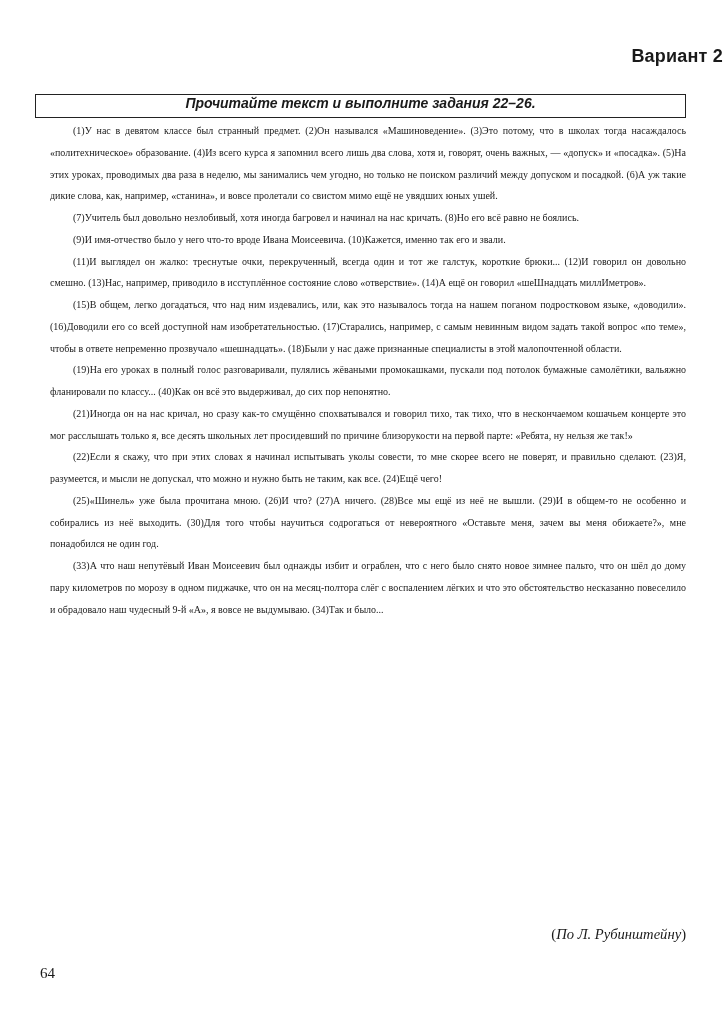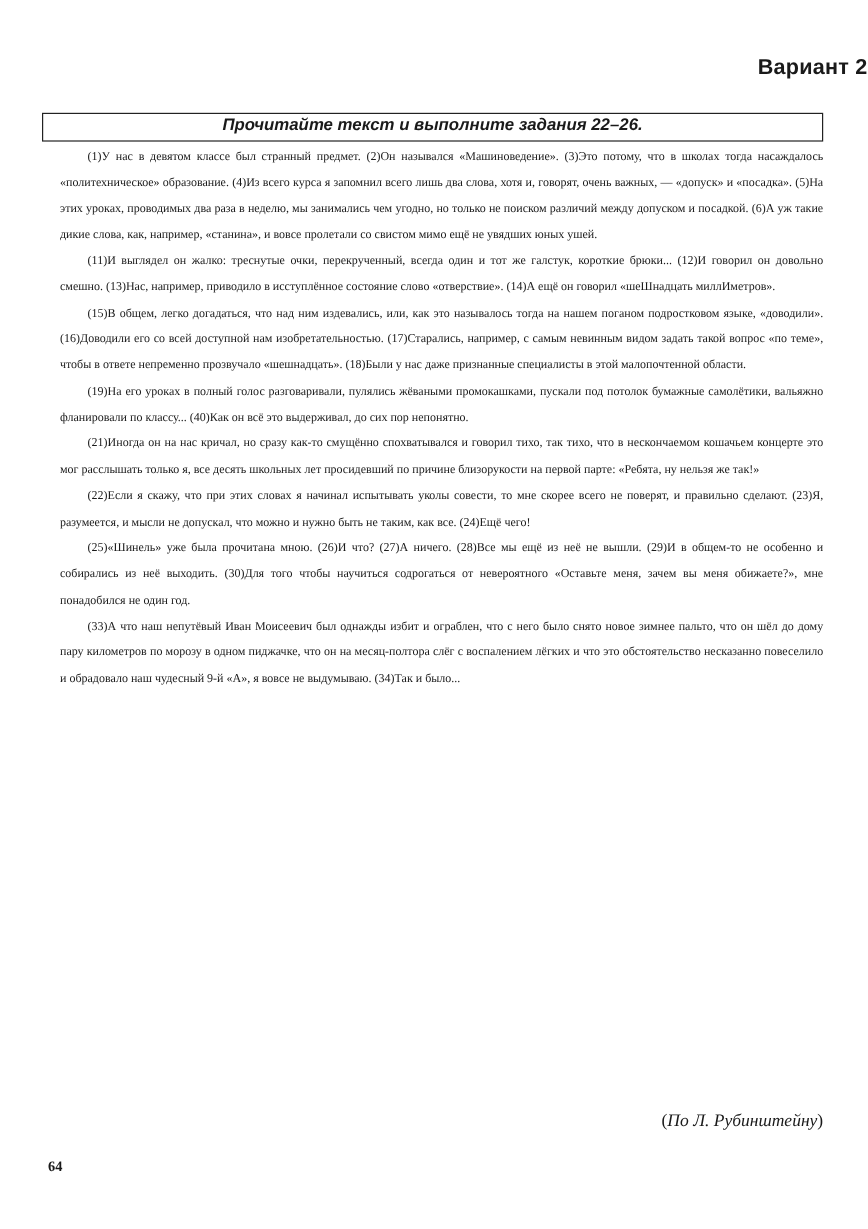--- a/index.html
+++ b/index.html
@@ -27,34 +27,36 @@
     text-align: justify; hyphens: manual;
   }
   .text-body p { margin: 0; text-indent: 23px; }
   .source {
     position: absolute; right: 37px; top: 926px;
     font-family: "Liberation Serif", serif; font-size: 14.6px; font-style: italic; margin-left: 34px;
   }
   .source .paren { font-style: normal; }
   .page-number {
     position: absolute; left: 40px; top: 965px;
-    font-family: "Liberation Serif", serif; font-weight: bold; font-size: 12px;
+    font-family: "Liberation Serif", serif; font-weight: normal; font-size: 15px;
   }
 </style>
 </head>
 <body>
 
 <div class="page-title">Вариант 2</div>
 
 <div class="task-box">
   <span>Прочитайте текст и выполните задания 22–26.</span>
 </div>
 
 <div class="text-body">
   <p>(1)У нас в девятом классе был странный предмет. (2)Он назывался «Машиноведение». (3)Это потому, что в школах тогда насаждалось «политехническое» образование. (4)Из всего курса я запомнил всего лишь два слова, хотя и, говорят, очень важных, — «допуск» и «посадка». (5)На этих уроках, проводимых два раза в неделю, мы занимались чем угодно, но только не поиском различий между допуском и посадкой. (6)А уж такие дикие слова, как, например, «станина», и вовсе пролетали со свистом мимо ещё не увядших юных ушей.</p>
+  <p>(7)Учитель был довольно незлобивый, хотя иногда багровел и начинал на нас кричать. (8)Но его всё равно не боялись.</p>
+  <p>(9)И имя-отчество было у него что-то вроде Ивана Моисеевича. (10)Кажется, именно так его и звали.</p>
   <p>(11)И выглядел он жалко: треснутые очки, перекрученный, всегда один и тот же галстук, короткие брюки... (12)И говорил он довольно смешно. (13)Нас, например, приводило в исступлённое состояние слово «отверствие». (14)А ещё он говорил «шеШнадцать миллИметров».</p>
   <p>(15)В общем, легко догадаться, что над ним издевались, или, как это называлось тогда на нашем поганом подростковом языке, «доводили». (16)Доводили его со всей доступной нам изобретательностью. (17)Старались, например, с самым невинным видом задать такой вопрос «по теме», чтобы в ответе непременно прозвучало «шешнадцать». (18)Были у нас даже признанные специалисты в этой малопочтенной области.</p>
   <p>(19)На его уроках в полный голос разговаривали, пулялись жёваными промокашками, пускали под потолок бумажные самолётики, вальяжно фланировали по классу... (40)Как он всё это выдерживал, до сих пор непонятно.</p>
   <p>(21)Иногда он на нас кричал, но сразу как-то смущённо спохватывался и говорил тихо, так тихо, что в нескончаемом кошачьем концерте это мог расслышать только я, все десять школьных лет просидевший по причине близорукости на первой парте: «Ребята, ну нельзя же так!»</p>
   <p>(22)Если я скажу, что при этих словах я начинал испытывать уколы совести, то мне скорее всего не поверят, и правильно сделают. (23)Я, разумеется, и мысли не допускал, что можно и нужно быть не таким, как все. (24)Ещё чего!</p>
   <p>(25)«Шинель» уже была прочитана мною. (26)И что? (27)А ничего. (28)Все мы ещё из неё не вышли. (29)И в общем-то не особенно и собирались из неё выходить. (30)Для того чтобы научиться содрогаться от невероятного «Оставьте меня, зачем вы меня обижаете?», мне понадобился не один год.</p>
   <p>(33)А что наш непутёвый Иван Моисеевич был однажды избит и ограблен, что с него было снято новое зимнее пальто, что он шёл до дому пару километров по морозу в одном пиджачке, что он на месяц-полтора слёг с воспалением лёгких и что это обстоятельство несказанно повеселило и обрадовало наш чудесный 9-й «А», я вовсе не выдумываю. (34)Так и было...</p>
 </div>
 
 <div class="source">

